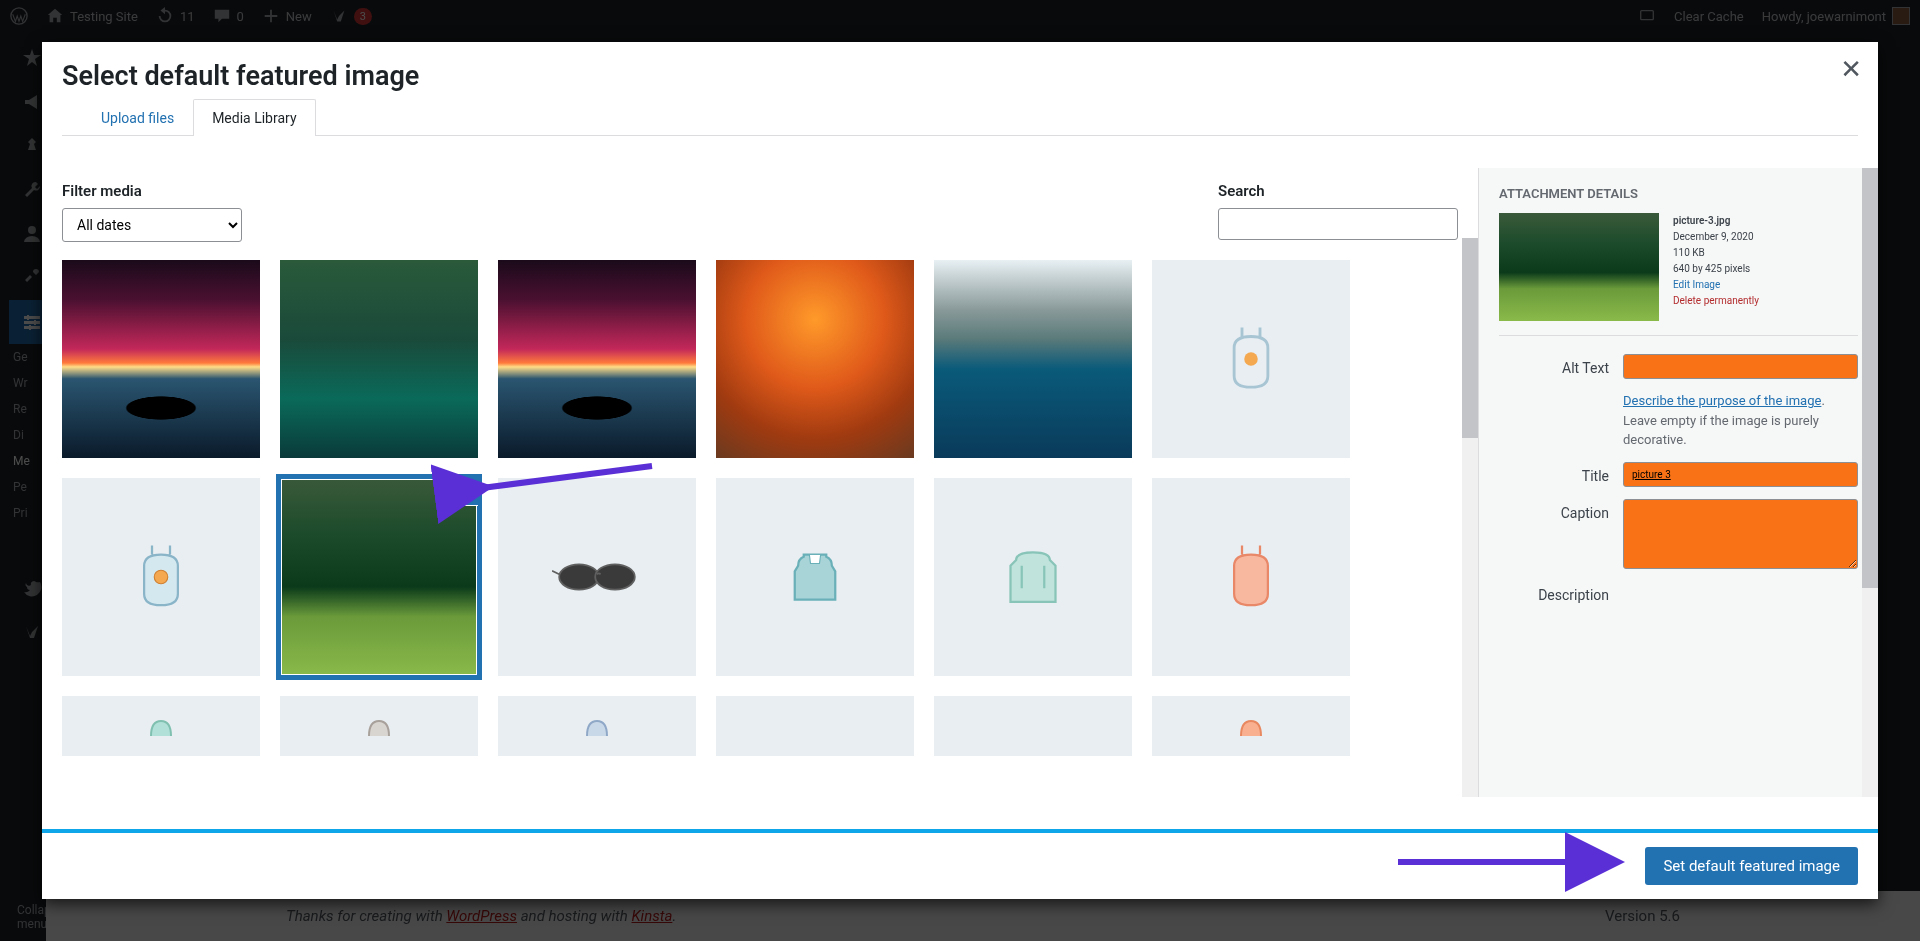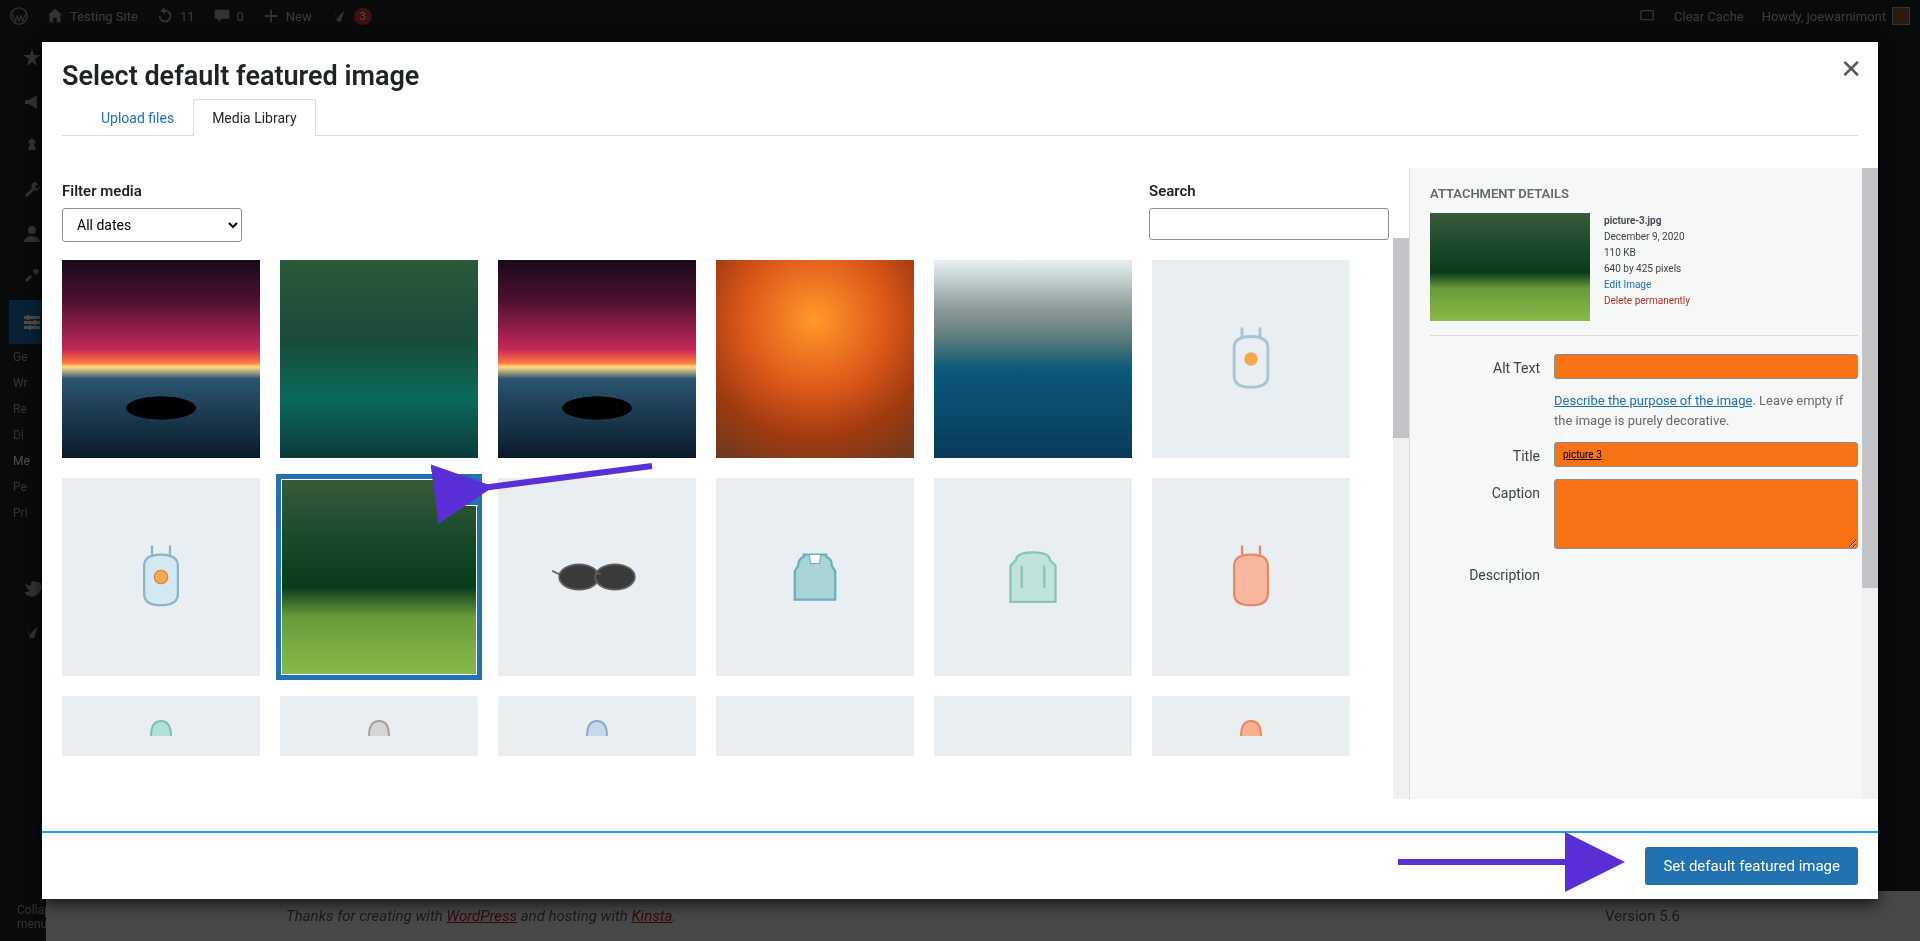--- a/index.html
+++ b/index.html
@@ -58,38 +58,38 @@
 
 
 .photo-sunset { background: linear-gradient(to bottom, #1a0a1a 0%, #4a1030 20%, #c3285a 45%, #ff7a3c 52%, #ffdd88 54%, #2a5570 60%, #0a1a2a 100%); position:relative; }
 .photo-sunset::after { content:""; position:absolute; left:50%; bottom:30px; width:120px; height:40px; background: radial-gradient(ellipse at center, #000 0%, #000 40%, transparent 42%); transform: translateX(-50%); border-radius: 50% 50% 0 0; }
 .photo-green { background: linear-gradient(to bottom, #2a5a3a 0%, #1a4a3a 40%, #0a6a5a 70%, #0a3a3a 100%); }
 .photo-autumn { background: radial-gradient(circle at 50% 30%, #ff9a2a, #e05a1a 40%, #a03a10 70%, #6a3a20 100%); }
 .photo-lake { background: linear-gradient(to bottom, #e8f0f4 0%, #8a9a9a 25%, #5a7a7a 40%, #0a5a7a 55%, #0a3a5a 100%); }
 .photo-forest { background: linear-gradient(to bottom, #3a5a3a 0%, #1a4a2a 30%, #0a3a1a 55%, #6a9a3a 70%, #8aba4a 100%); }
 
 
-.details { width: 469px; background: #f6f7f7; border-left: 1px solid #dcdcde; padding: 18px 20px; overflow-y: auto; font-size: 14px; color: #3c434a; }
+.details { width: 400px; background: #f6f7f7; border-left: 1px solid #dcdcde; padding: 18px 20px; overflow-y: auto; font-size: 14px; color: #3c434a; }
 .details h2 { font-size: 13px; font-weight: 600; text-transform: uppercase; color: #646970; margin-bottom: 12px; }
 .details-top { display: flex; gap: 14px; padding-bottom: 14px; border-bottom: 1px solid #dcdcde; margin-bottom: 18px; }
 .details-thumb { width: 160px; height: 108px; flex-shrink: 0; }
 .details-meta { font-size: 10px; line-height: 1.6; }
 .details-meta .fn { font-weight: 600; }
 .details-meta a { color: #2271b1; text-decoration: none; display: block; cursor: pointer; }
 .details-meta a.danger { color: #b32d2e; }
 
 .field { display: flex; align-items: flex-start; margin-bottom: 12px; gap: 14px; }
 .field label { width: 110px; text-align: right; padding-top: 6px; color: #3c434a; flex-shrink:0; }
 .field input, .field textarea { flex: 1; border: 1px solid #8c8f94; border-radius: 3px; padding: 6px 8px; font-size: 10px; background: #f97316; text-decoration: underline; }
 .field textarea { height: 70px; resize: vertical; }
 .field .hint { font-size: 13px; color: #646970; line-height: 1.5; }
 .field .hint a { color: #2271b1; text-decoration: underline; }
 
 
-.modal-footer { border-top: 2px solid #0ea5e9; padding: 14px 20px; display: flex; justify-content: flex-end; background: #fff; }
+.modal-footer { border-top: 4px solid #0ea5e9; padding: 14px 20px; display: flex; justify-content: flex-end; background: #fff; }
 .btn-primary { background: #2271b1; color: #fff; border: none; padding: 10px 18px; font-size: 15px; border-radius: 3px; cursor: pointer; }
 
 
 .arrow { position: absolute; pointer-events: none; }
 .arrow svg { overflow: visible; }
 
 
 .scrollbar-track { position: absolute; right: 0; top: 0; bottom: 0; width: 16px; background: #f0f0f1; }
 .scrollbar-thumb { background: #c3c4c7; width: 16px; }
 </style>

